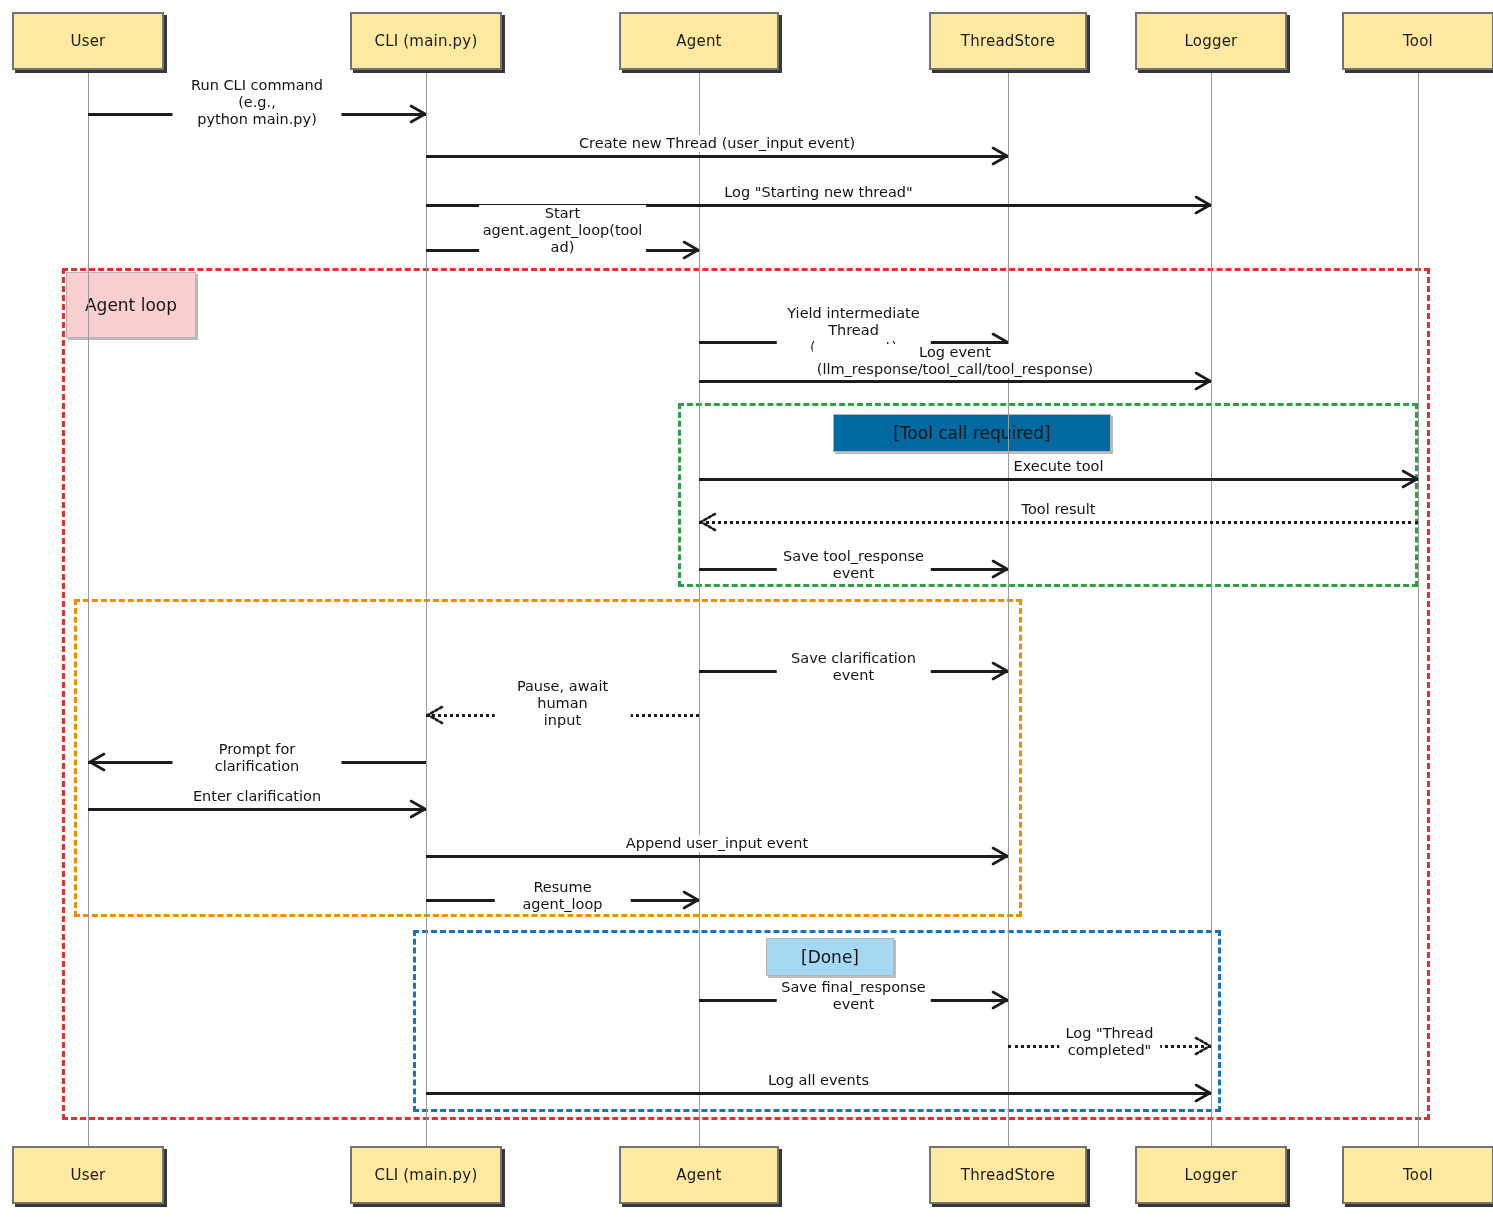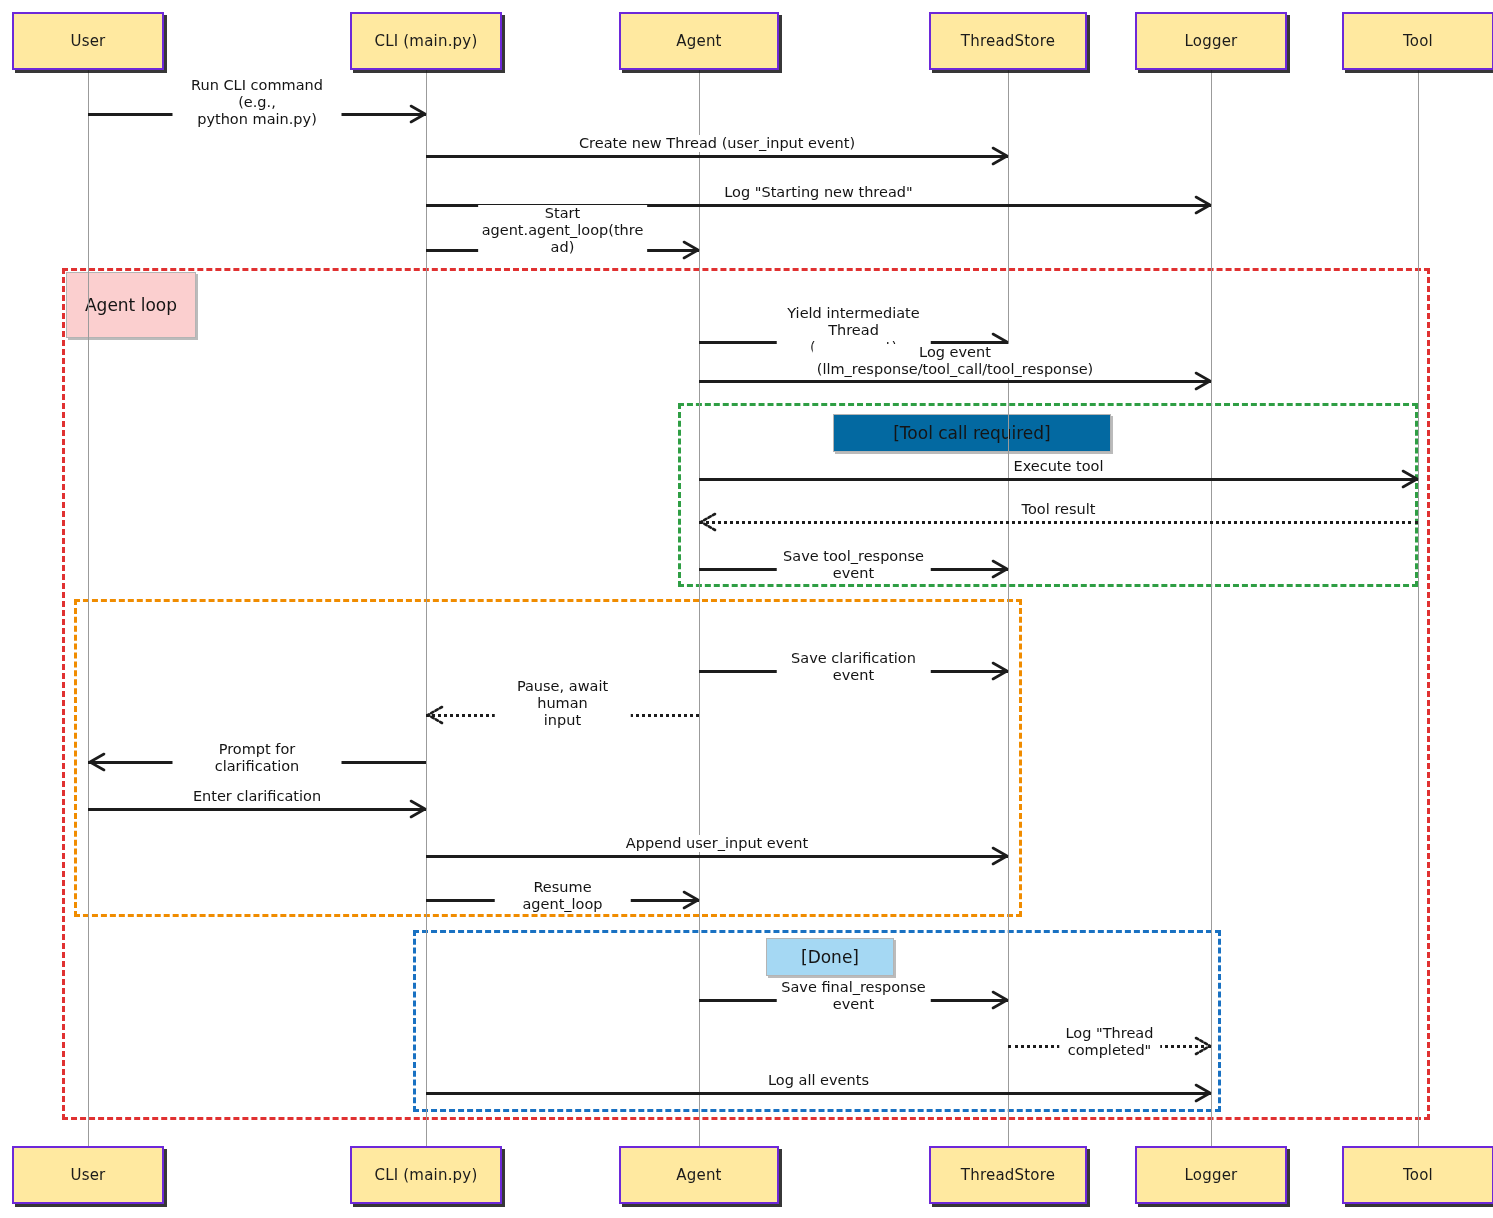--- a/index.html
+++ b/index.html
@@ -5,21 +5,21 @@
   html,body{margin:0;padding:0;background:#ffffff;}
   body{
     font-family:"DejaVu Sans", sans-serif;
     width:1493px;height:1218px;position:relative;overflow:hidden;
   }
   #canvas{position:absolute;left:0;top:0;width:1493px;height:1218px;}
   
   .actor{
     position:absolute;
     background:#ffe9a0;
-    border:2px solid #6d28d9;
+    border:2px solid #737373;
     box-shadow:3px 3px 0 0 rgba(20,20,20,.85);
     display:flex;align-items:center;justify-content:center;
     font-size:15px;color:#1b1b1b;letter-spacing:.2px;
     font-family:"DejaVu Sans", sans-serif;
     box-sizing:border-box;
   }
   .lifeline{position:absolute;width:1px;background:#9b9b9b;}
   
   .frag{position:absolute;box-sizing:border-box;background:transparent;}
   .frag.red{border:3px dashed #e03131;}
@@ -118,21 +118,21 @@
       <div class="label" style="left: 392.5px; top: -20px;">Log "Starting new thread"</div>
     </div>
     <div class="msg" style="left: 426px; top: 249px; width: 273px;">
       <div class="line"></div>
       <div class="head" style="left: 254px;">
         <svg width="20" height="20" viewBox="0 0 20 20">
           <path fill="none" stroke="#1c1c1c" stroke-width="2.6" stroke-linecap="round" stroke-linejoin="round" d="M4,2 L18,10 L4,18"></path>
         </svg>
       </div>
       <div class="label" style="left: 136.5px; top: -44px;">Start
-agent.agent_loop(thre
+agent.agent_loop(tool
 ad)</div>
     </div>
     <div class="msg" style="left: 699px; top: 341px; width: 309px;">
       <div class="line"></div>
       <div class="head" style="left: 290px;">
         <svg width="20" height="20" viewBox="0 0 20 20">
           <path fill="none" stroke="#1c1c1c" stroke-width="2.6" stroke-linecap="round" stroke-linejoin="round" d="M4,2 L18,10 L4,18"></path>
         </svg>
       </div>
       <div class="label" style="left: 154.5px; top: -36px;">Yield intermediate Thread

